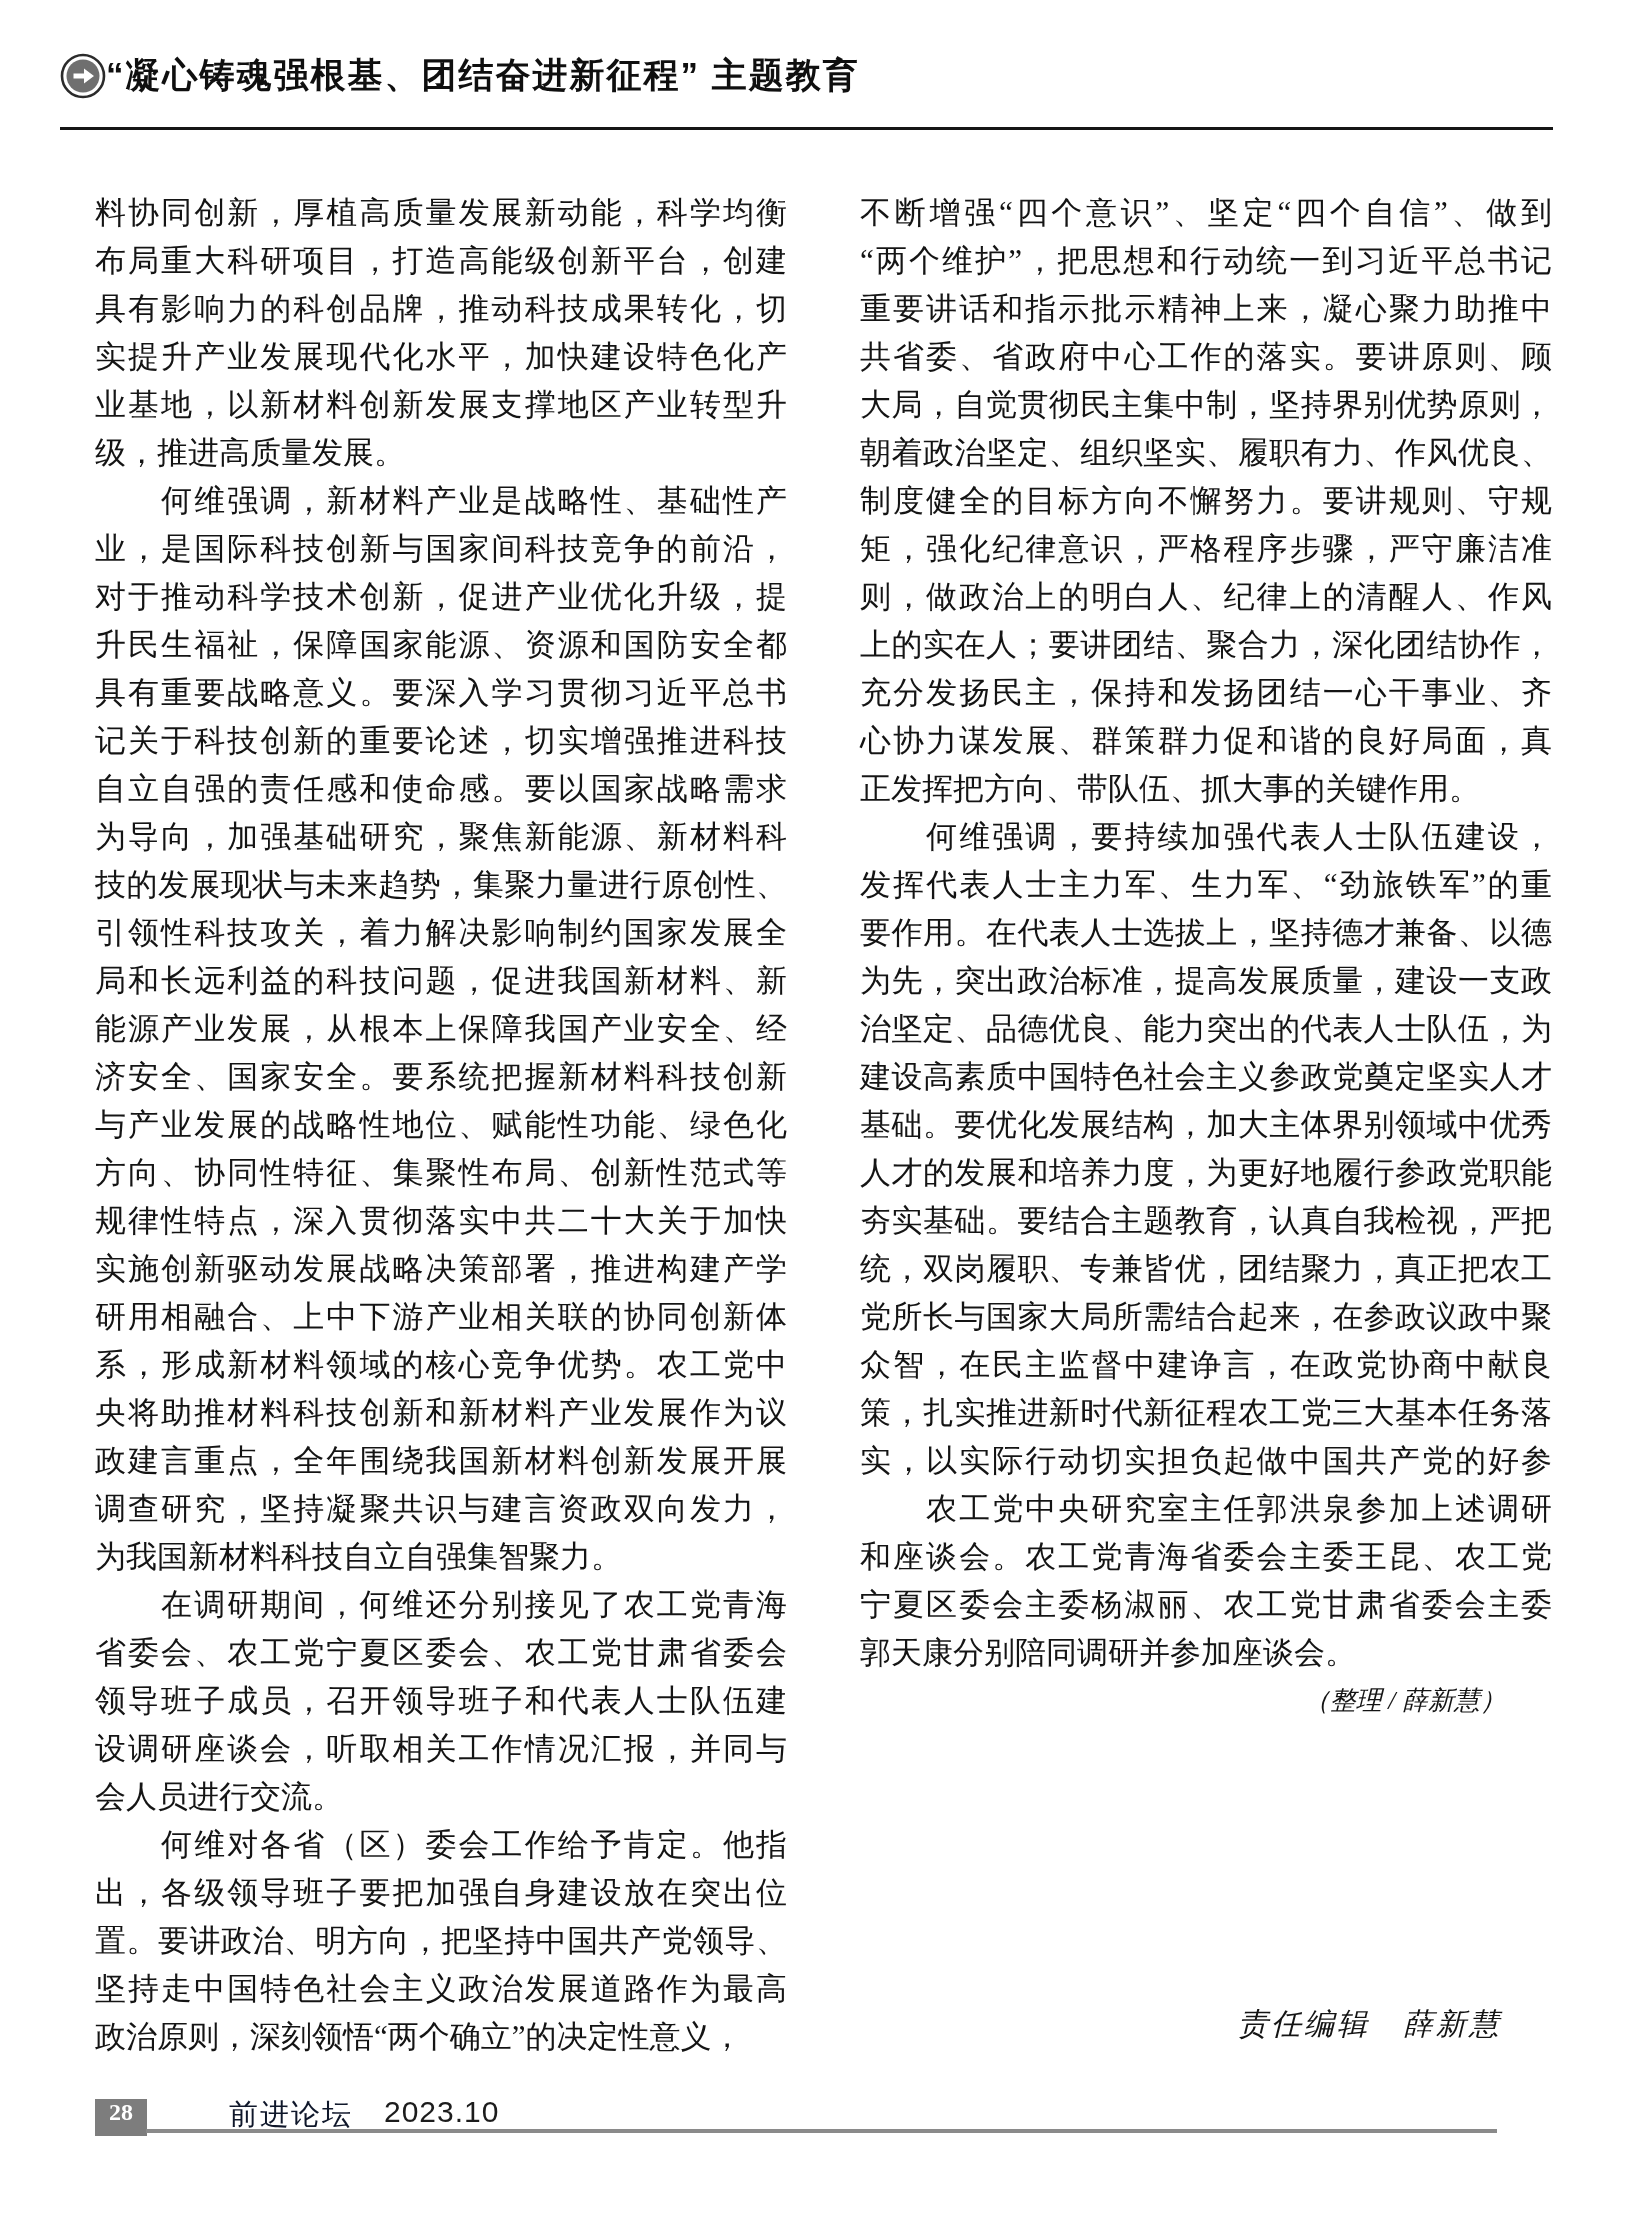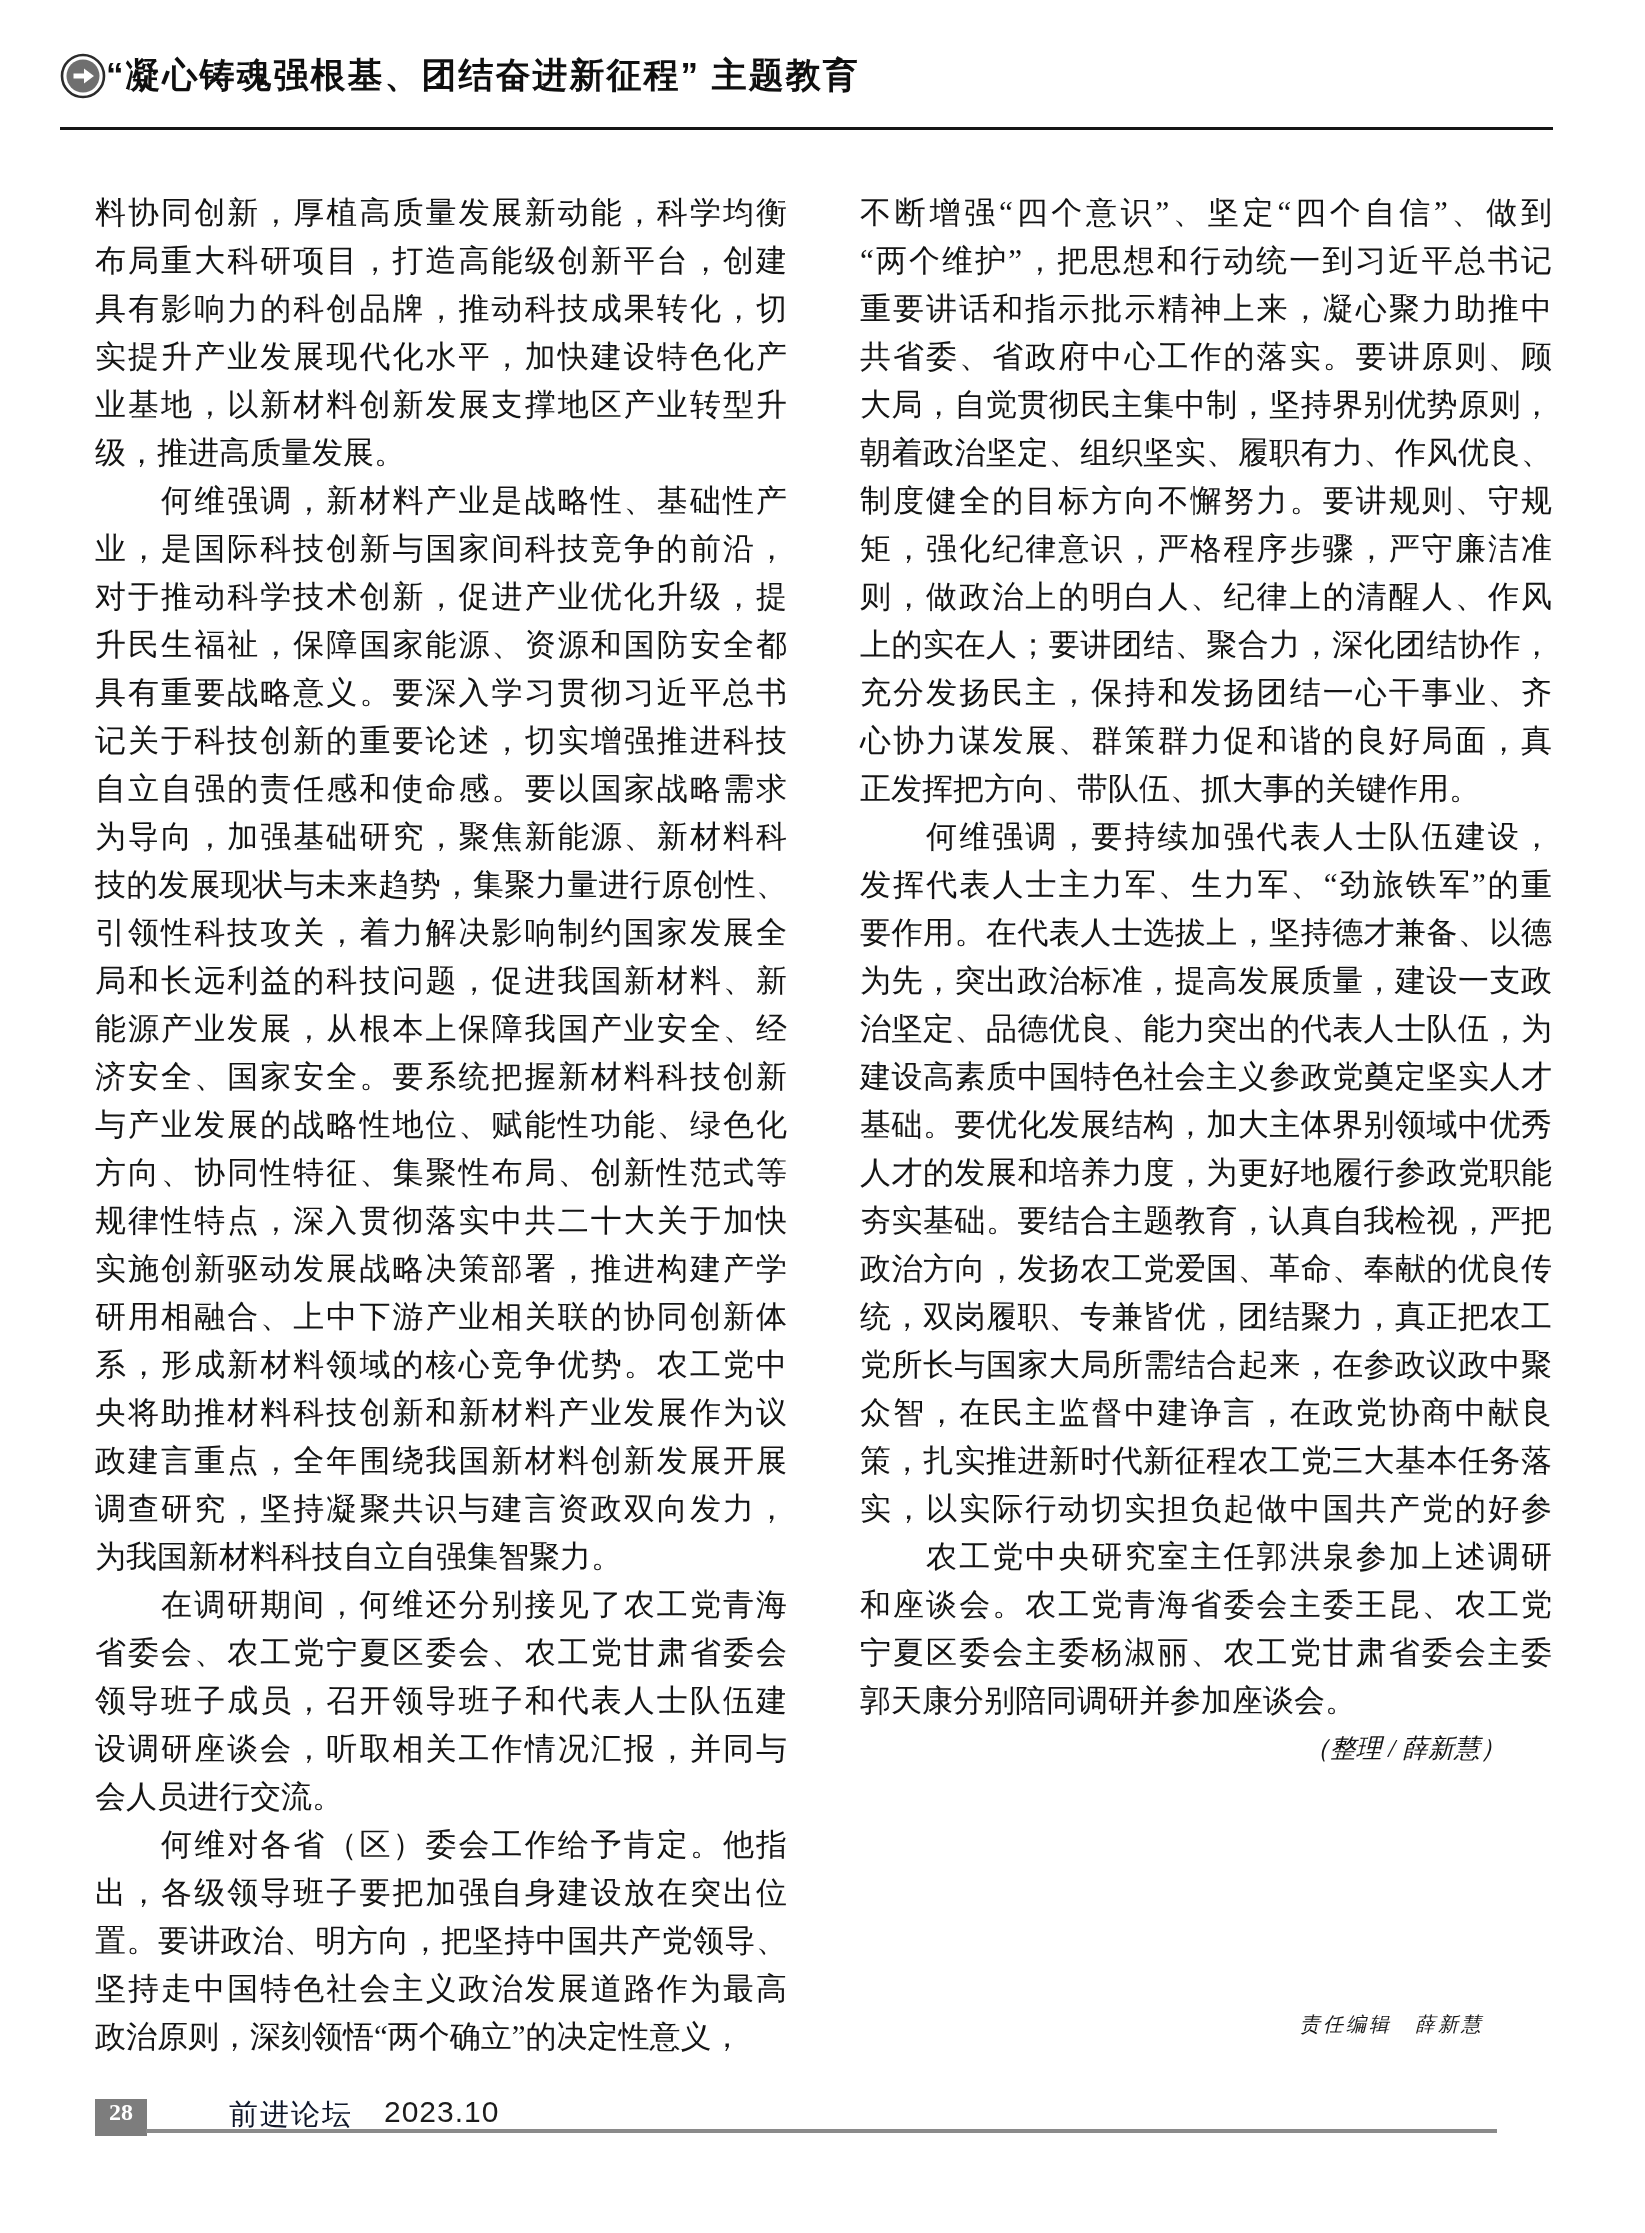--- a/index.html
+++ b/index.html
@@ -43,22 +43,22 @@
   }
   .line.last { text-align:center; text-align-last:left; }
 
   .byline {
     height:48px; margin-top:0;
     text-align:right; padding-right:46px;
     font-style:italic; font-size:26px; line-height:48px;
   }
 
   .editor-line {
-    position:absolute; top:2002px; right:162px;
-    font-style:italic; font-size:20px; line-height:44px;
+    position:absolute; top:2002px; right:144px;
+    font-style:italic; font-size:30px; line-height:44px;
     letter-spacing:3px; white-space:pre;
   }
 
   
   .footer-pagebox {
     position:absolute; left:95px; top:2099px;
     width:52px; height:37px; background:#7d7d7d;
     display:flex; align-items:flex-start; justify-content:center;
     color:#ffffff; font-weight:bold; font-size:24px;
     font-family:"Liberation Serif","DejaVu Serif",serif;
@@ -154,21 +154,20 @@
         <div class="line last">正发挥把方向、带队伍、抓大事的关键作用。</div>
         <div class="line">　　何维强调，要持续加强代表人士队伍建设，</div>
         <div class="line">发挥代表人士主力军、生力军、“劲旅铁军”的重</div>
         <div class="line">要作用。在代表人士选拔上，坚持德才兼备、以德</div>
         <div class="line">为先，突出政治标准，提高发展质量，建设一支政</div>
         <div class="line">治坚定、品德优良、能力突出的代表人士队伍，为</div>
         <div class="line">建设高素质中国特色社会主义参政党奠定坚实人才</div>
         <div class="line">基础。要优化发展结构，加大主体界别领域中优秀</div>
         <div class="line">人才的发展和培养力度，为更好地履行参政党职能</div>
         <div class="line">夯实基础。要结合主题教育，认真自我检视，严把</div>
-        <div class="line">政治方向，发扬农工党爱国、革命、奉献的优良传</div>
         <div class="line">统，双岗履职、专兼皆优，团结聚力，真正把农工</div>
         <div class="line">党所长与国家大局所需结合起来，在参政议政中聚</div>
         <div class="line">众智，在民主监督中建诤言，在政党协商中献良</div>
         <div class="line">策，扎实推进新时代新征程农工党三大基本任务落</div>
         <div class="line">实，以实际行动切实担负起做中国共产党的好参</div>
         <div class="line">　　农工党中央研究室主任郭洪泉参加上述调研</div>
         <div class="line">和座谈会。农工党青海省委会主委王昆、农工党</div>
         <div class="line">宁夏区委会主委杨淑丽、农工党甘肃省委会主委</div>
         <div class="line last">郭天康分别陪同调研并参加座谈会。</div>
       </div>

